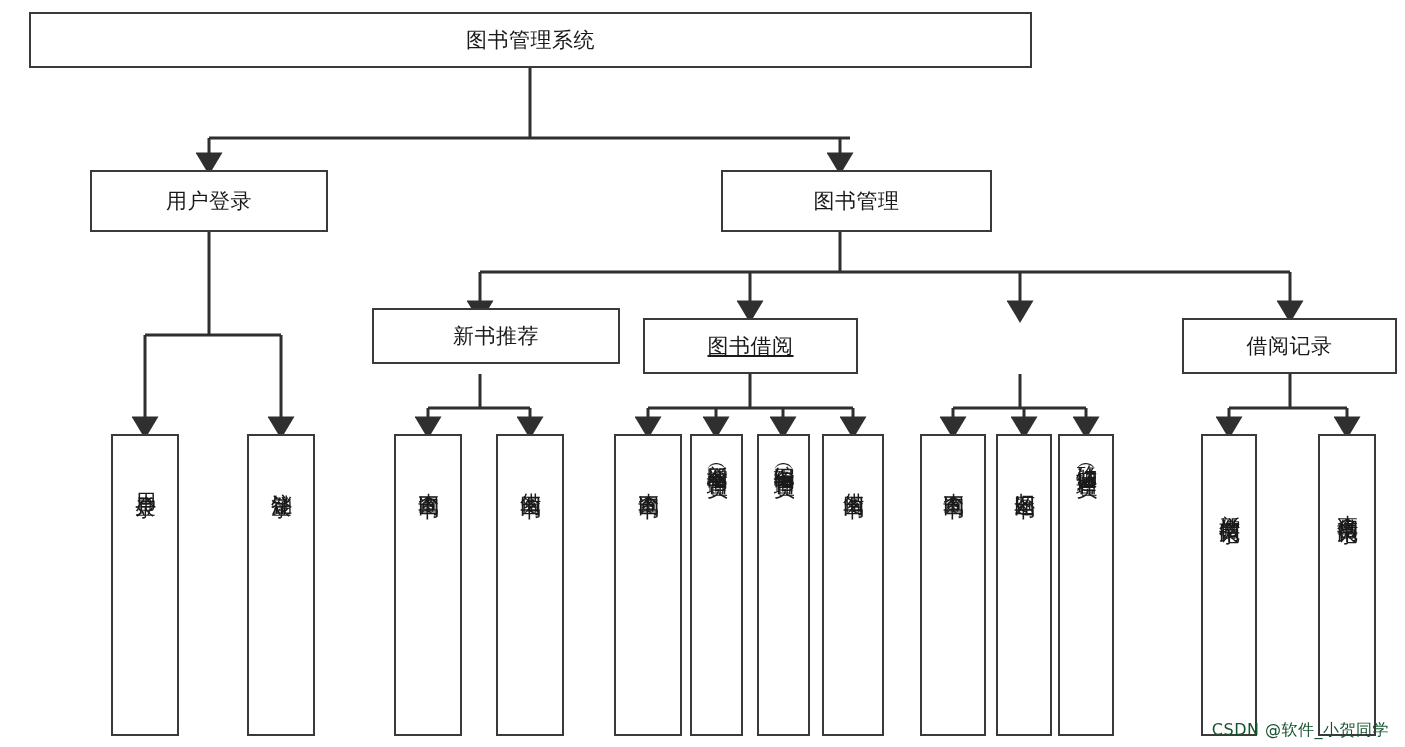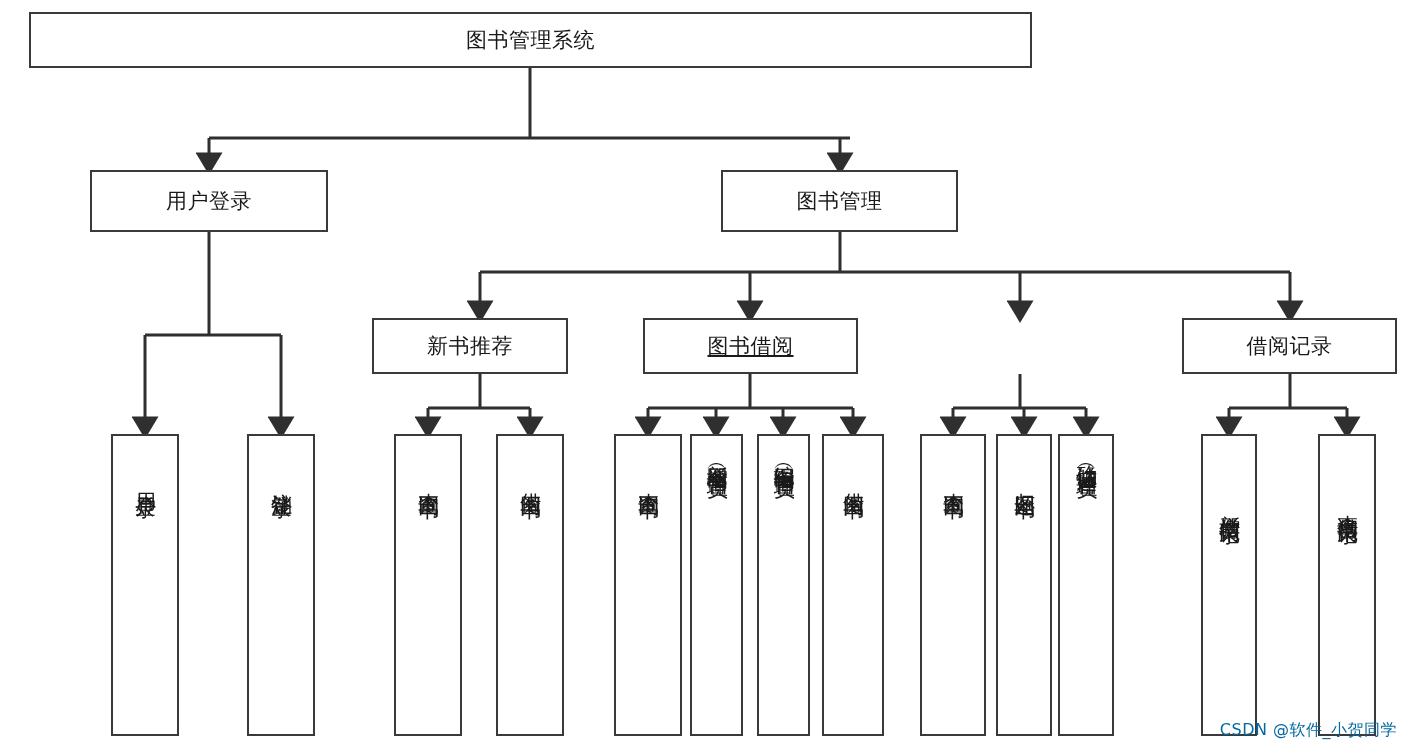--- a/index.html
+++ b/index.html
@@ -59,24 +59,24 @@
     white-space: nowrap;
   }
   .node.vertical.tall-pad {
     padding-top: 62px;
   }
   .node.vertical.mid-pad {
     padding-top: 40px;
   }
   .watermark {
     position: absolute;
-    right: 18px;
+    right: 26px;
     bottom: 6px;
     font-size: 16px;
-    color: #0369a1;
+    color: #14532d;
     letter-spacing: 0.5px;
     white-space: nowrap;
   }
 </style>
 </head>
 <body>
 
 <div id="diagram-root">
 
   <svg class="connectors" viewBox="0 0 1405 747" xmlns="http://www.w3.org/2000/svg">
@@ -130,25 +130,25 @@
   </svg>
 
   <div class="node horizontal" style="left:19px; top:12px; width:1003px; height:56px;">
     <span class="node-label">图书管理系统</span>
   </div>
 
   <div class="node horizontal" style="left:80px; top:170px; width:238px; height:62px;">
     <span class="node-label">用户登录</span>
   </div>
 
-  <div class="node horizontal" style="left:711px; top:170px; width:237px; height:62px;">
+  <div class="node horizontal" style="left:711px; top:170px; width:271px; height:62px;">
     <span class="node-label">图书管理</span>
   </div>
 
-  <div class="node horizontal" style="left:362px; top:318px; width:196px; height:56px;">
+  <div class="node horizontal" style="left:362px; top:308px; width:248px; height:56px;">
     <span class="node-label">新书推荐</span>
   </div>
 
   <div class="node horizontal" style="left:633px; top:318px; width:215px; height:56px;text-decoration:underline;">
     <span class="node-label">图书借阅</span>
   </div>
 
 
   <div class="node horizontal" style="left:1172px; top:318px; width:215px; height:56px;text-align:center;">
     <span class="node-label">借阅记录</span>

